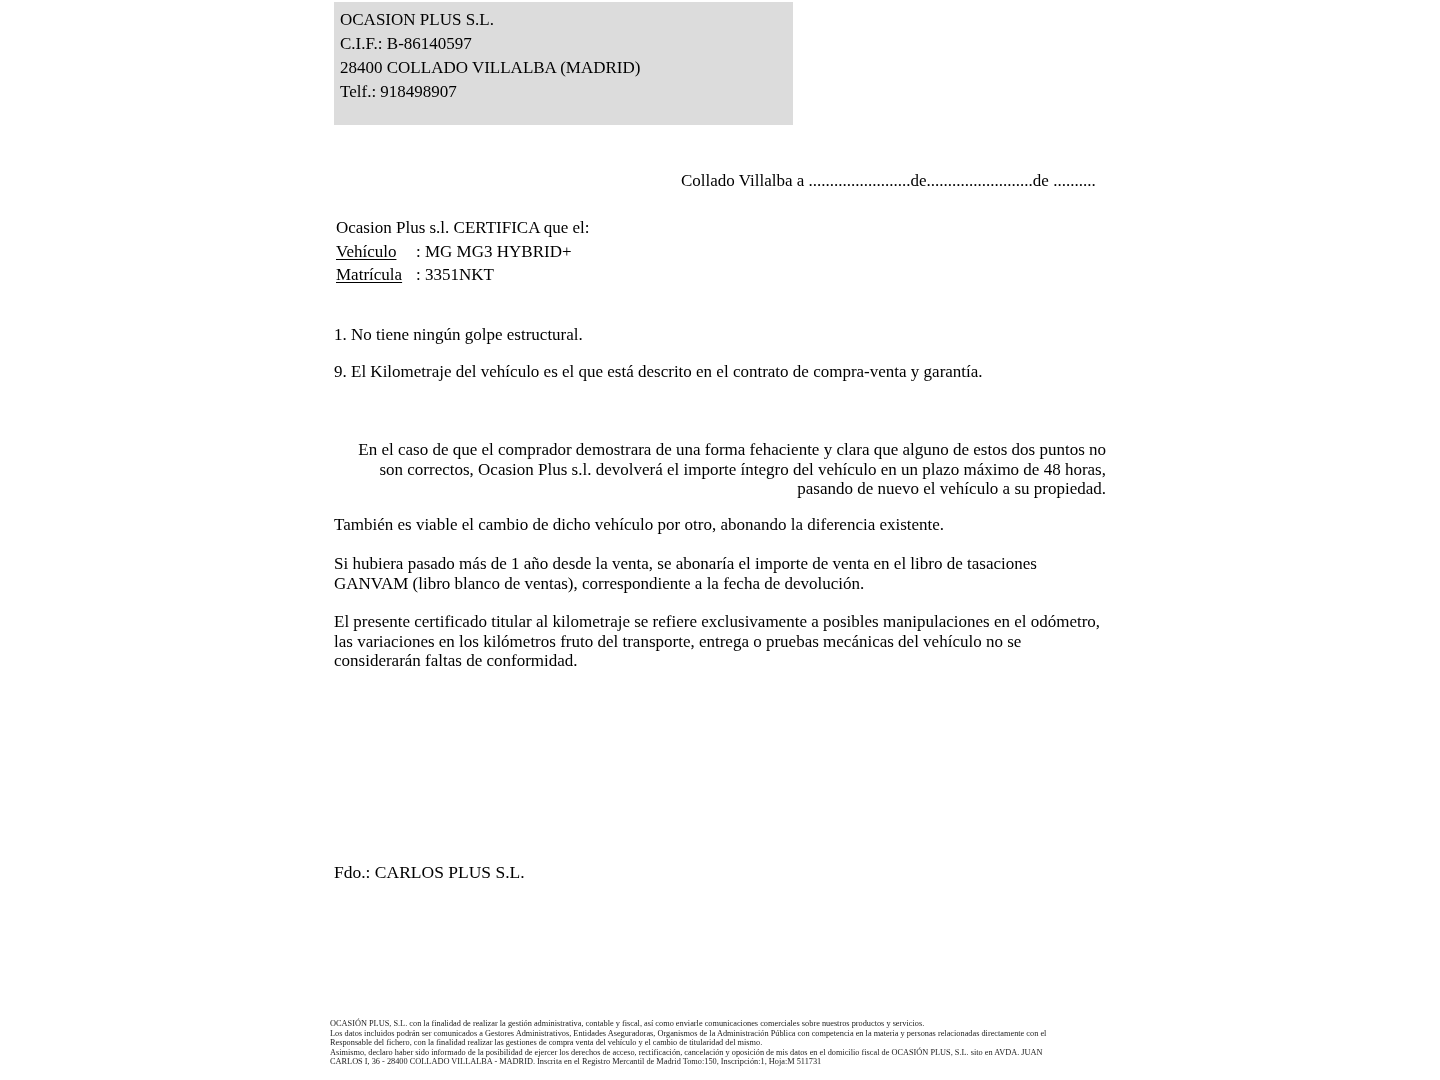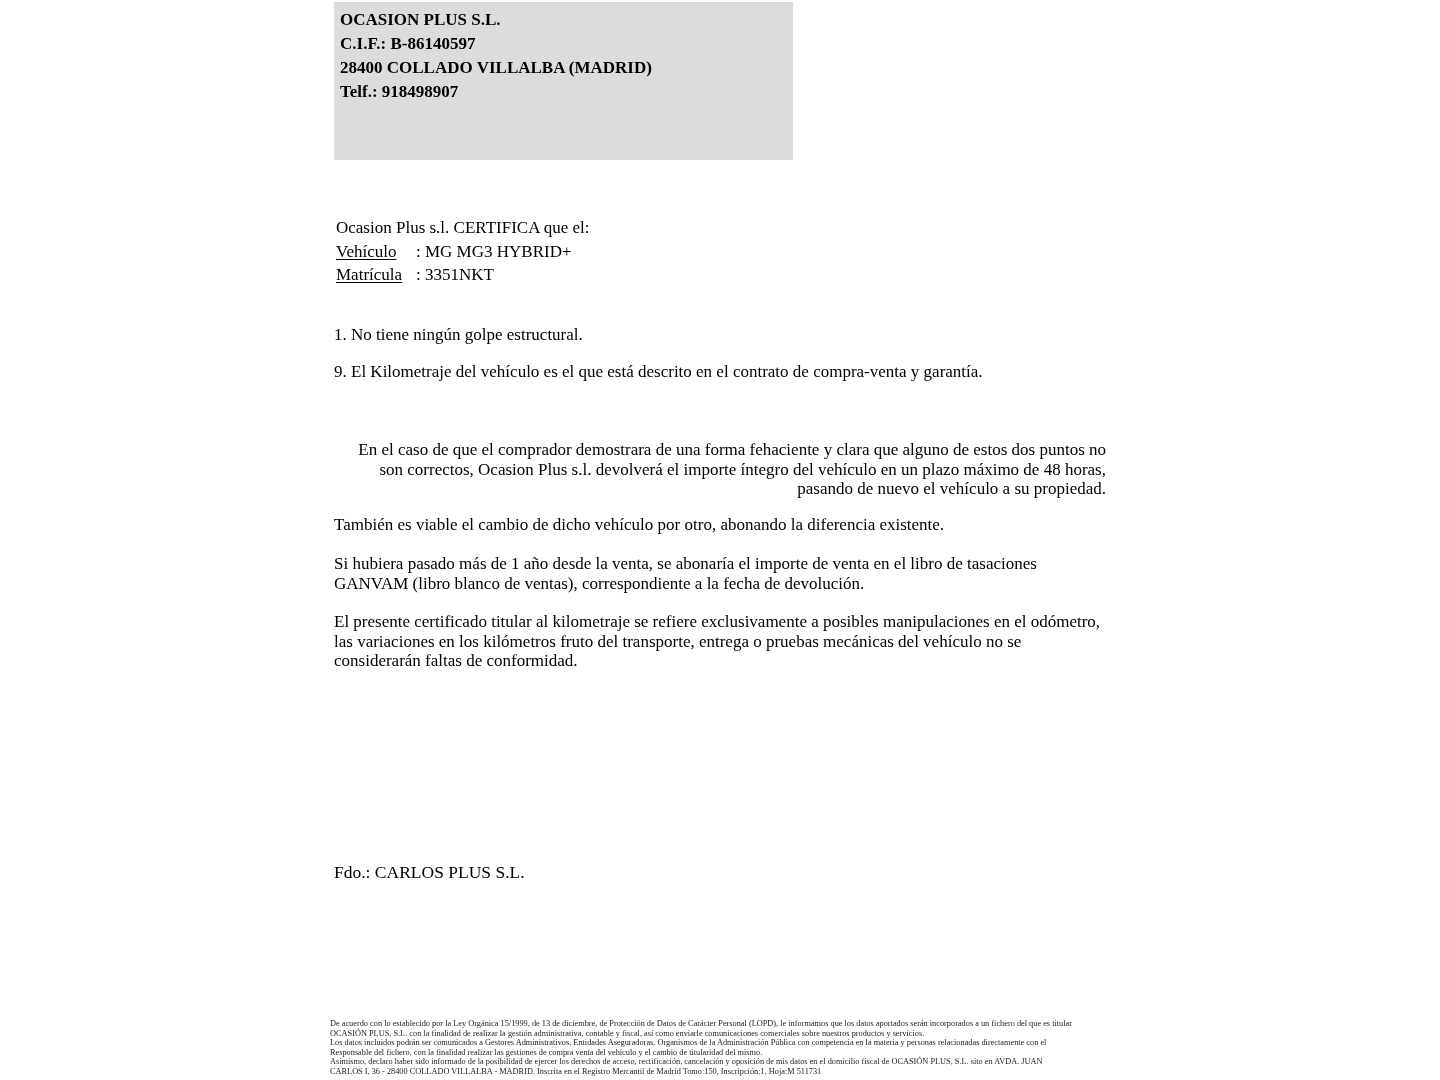--- a/index.html
+++ b/index.html
@@ -10,25 +10,25 @@
     background: #ffffff;
     color: #000000;
     font-family: "Liberation Serif", serif;
     overflow: hidden;
   }
   .company-box {
     position: absolute;
     left: 334px;
     top: 2px;
     width: 459px;
-    height: 158px;
+    height: 123px;
     background: #dcdcdc;
     box-sizing: border-box;
     padding: 6px 0 0 6px;
-    font-weight: bold;
+    font-weight: normal;
     font-size: 17px;
     line-height: 24px;
     white-space: nowrap;
   }
   .date-line {
     position: absolute;
     left: 681px;
     top: 171px;
     font-size: 17px;
     white-space: nowrap;
@@ -84,39 +84,39 @@
 
 <div class="page">
 
   <div class="company-box">
     <div>OCASION PLUS S.L.</div>
     <div>C.I.F.: B-86140597</div>
     <div>28400 COLLADO VILLALBA (MADRID)</div>
     <div>Telf.: 918498907</div>
   </div>
 
+  <div class="date-line">Collado Villalba a ........................de.........................de ..........</div>
 
   <div class="certifica">
     <div>Ocasion Plus s.l. CERTIFICA que el:</div>
     <div><span class="lbl-wrap"><span class="lbl">Vehículo</span></span><span>: MG MG3 HYBRID+</span></div>
     <div><span class="lbl-wrap"><span class="lbl">Matrícula</span></span><span>: 3351NKT</span></div>
   </div>
 
   <div class="point p1">1. No tiene ningún golpe estructural.</div>
   <div class="point p2">9. El Kilometraje del vehículo es el que está descrito en el contrato de compra-venta y garantía.</div>
 
   <div class="para para1">En el caso de que el comprador demostrara de una forma fehaciente y clara que alguno de estos dos puntos no son correctos, Ocasion Plus s.l. devolverá el importe íntegro del vehículo en un plazo máximo de 48 horas, pasando de nuevo el vehículo a su propiedad.</div>
   <div class="para para2">También es viable el cambio de dicho vehículo por otro, abonando la diferencia existente.</div>
   <div class="para para3">Si hubiera pasado más de 1 año desde la venta, se abonaría el importe de venta en el libro de tasaciones GANVAM (libro blanco de ventas), correspondiente a la fecha de devolución.</div>
   <div class="para para4">El presente certificado titular al kilometraje se refiere exclusivamente a posibles manipulaciones en el odómetro, las variaciones en los kilómetros fruto del transporte, entrega o pruebas mecánicas del vehículo no se considerarán faltas de conformidad.</div>
 
   <div class="signature">Fdo.: CARLOS PLUS S.L.</div>
 
   <div class="footer">
-    <div>De acuerdo con lo establecido por la Ley Orgánica 15/1999, de 13 de diciembre, de Protección de Datos de Carácter Personal (LOPD), le informamos que los datos aportados serán incorporados a un fichero del que es titular</div>
     <div>OCASIÓN PLUS, S.L. con la finalidad de realizar la gestión administrativa, contable y fiscal, así como enviarle comunicaciones comerciales sobre nuestros productos y servicios.</div>
     <div>Los datos incluidos podrán ser comunicados a Gestores Administrativos, Entidades Aseguradoras, Organismos de la Administración Pública con competencia en la materia y personas relacionadas directamente con el</div>
     <div>Responsable del fichero, con la finalidad realizar las gestiones de compra venta del vehículo y el cambio de titularidad del mismo.</div>
     <div>Asimismo, declaro haber sido informado de la posibilidad de ejercer los derechos de acceso, rectificación, cancelación y oposición de mis datos en el domicilio fiscal de OCASIÓN PLUS, S.L. sito en AVDA. JUAN</div>
     <div>CARLOS I, 36 - 28400 COLLADO VILLALBA - MADRID. Inscrita en el Registro Mercantil de Madrid Tomo:150, Inscripción:1, Hoja:M 511731</div>
   </div>
 
 </div>
 
 </body></html>

